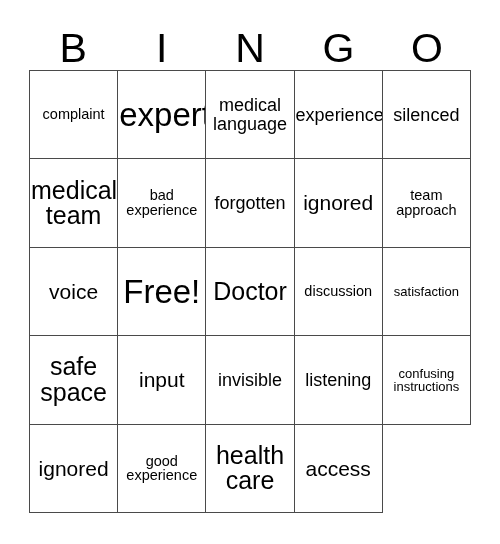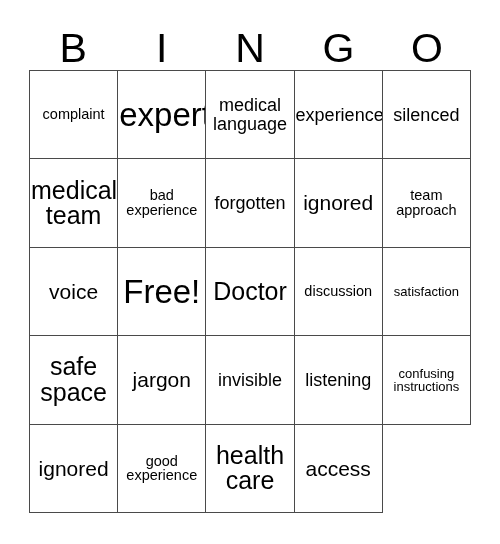--- a/index.html
+++ b/index.html
@@ -144,21 +144,21 @@
       </div>
 
     <div class="cell">
         <span class="cell-text fs-xs">satisfaction</span>
       </div>
     <div class="cell">
         <span class="cell-text fs-l">safe
 space</span>
       </div>
     <div class="cell">
-        <span class="cell-text fs-xl">jargon</span>
+        <span class="cell-text fs-xl">input</span>
       </div>
     <div class="cell">
         <span class="cell-text fs-m">invisible</span>
       </div>
     <div class="cell">
         <span class="cell-text fs-m">listening</span>
       </div>
 
     <div class="cell">
         <span class="cell-text fs-xs">confusing

